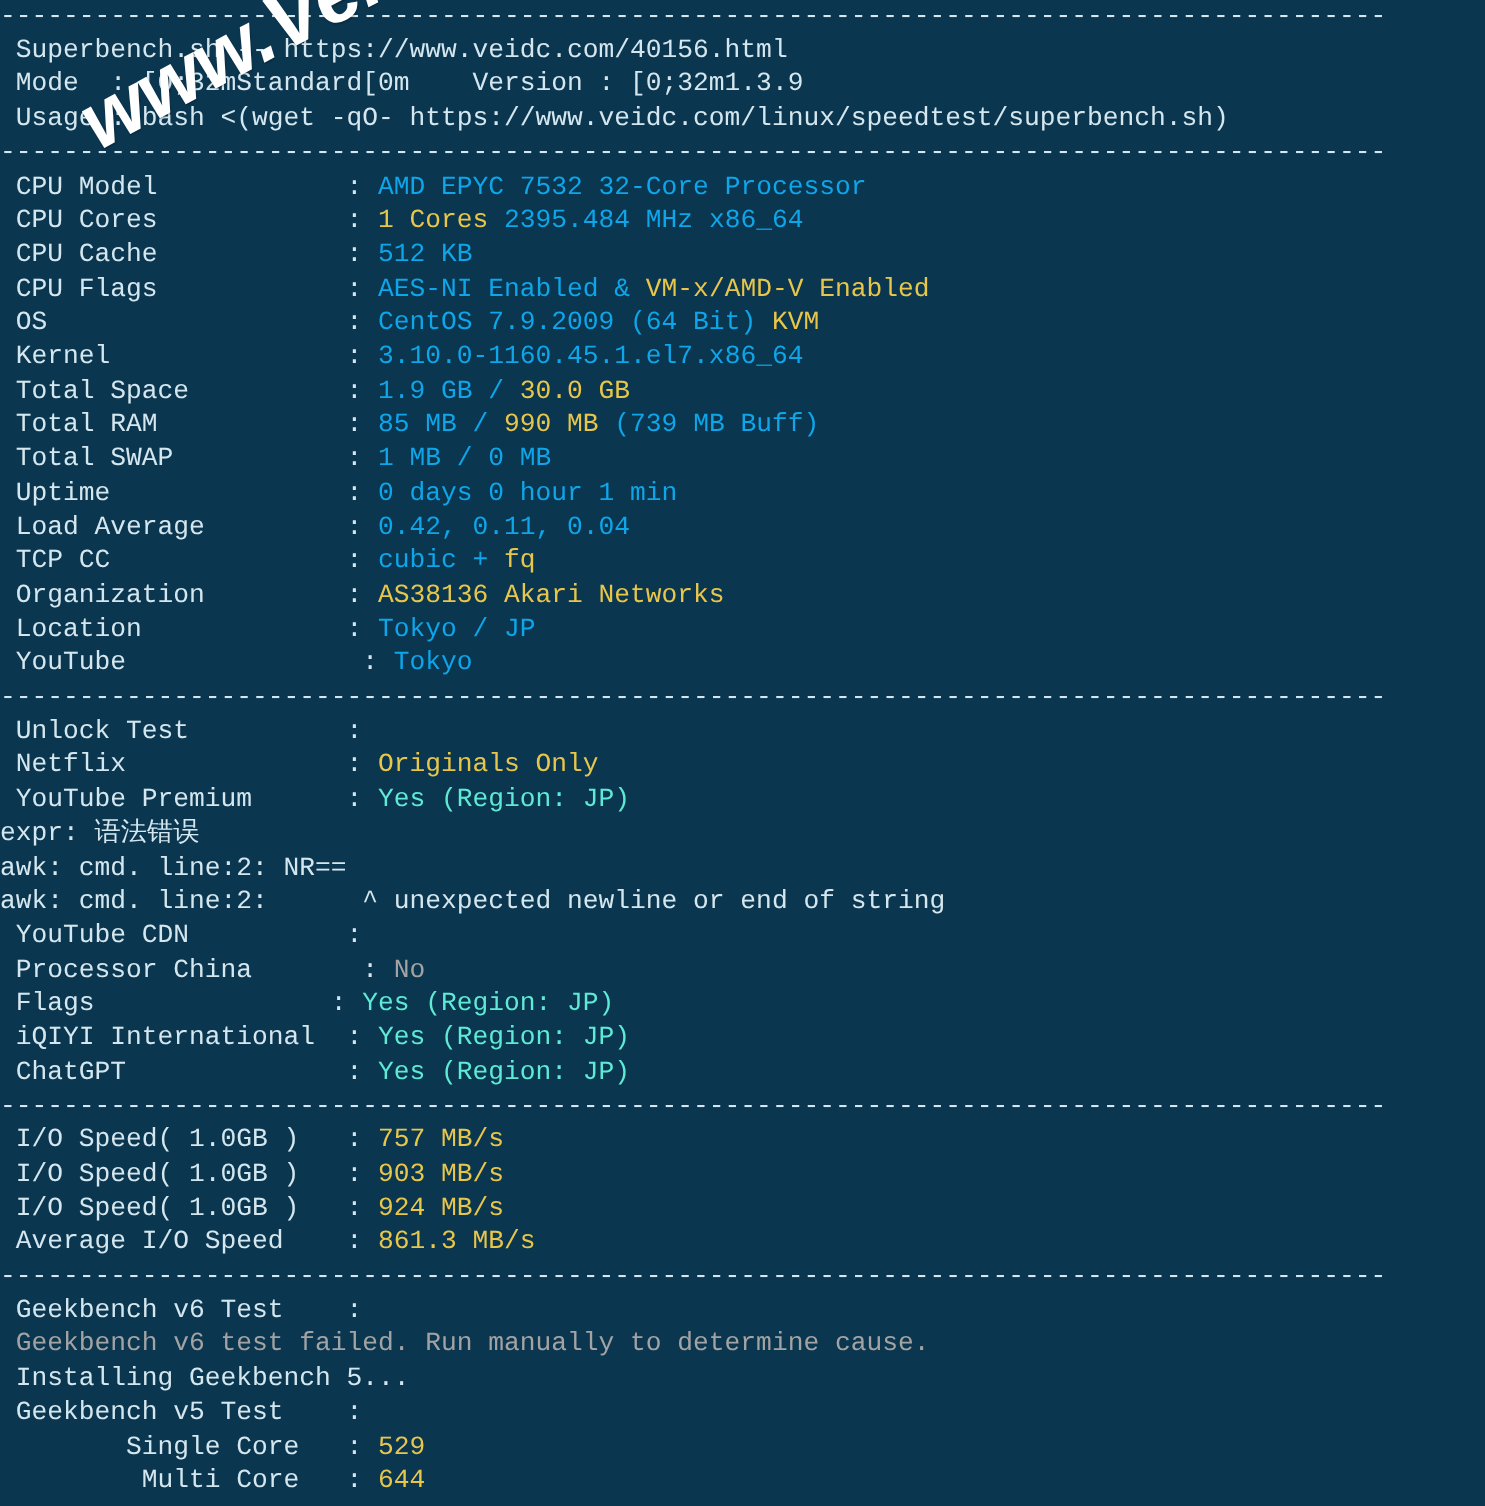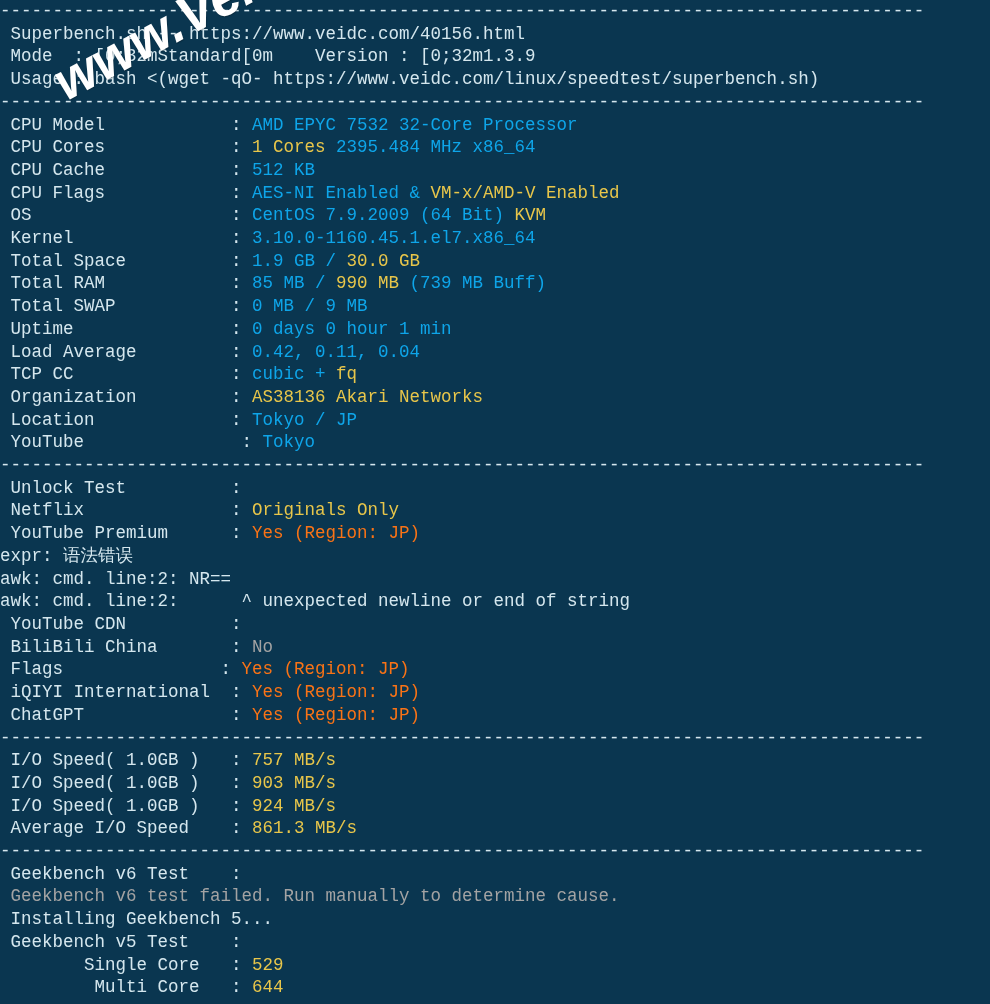--- a/index.html
+++ b/index.html
@@ -1,19 +1,19 @@
 <!DOCTYPE html>
 <html><head>
 <meta charset="utf-8">
 <style>
   html,body{margin:0;padding:0;background:#0a3650;color:#d5e7ee;font-family:Consolas,"Courier New",monospace;font-size:17.5px;line-height:22.7px;}
   .term{white-space:pre;padding:0 0 0 0;width:990px;box-sizing:border-box;overflow:hidden;}
   .cy{color:#0ea5e9;}   
   .yel{color:#e8c64a;margin-top:36px;}  
-  .grn{color:#f97316;text-align:right;}  
+  .grn{color:#5eead4;text-align:right;}  
   .red{color:#a3a3a3;}  
   .wm{position:absolute;left:52px;top:75px;color:#fff;font-family:Arial,Helvetica,sans-serif;font-weight:900;font-size:54px;font-style:italic;transform:rotate(-28deg);transform-origin:left top;pointer-events:none;user-select:none;text-shadow:0 1px 1px rgba(0,0,0,.25);}
   .wrap{position:relative;width:990px;height:1004px;overflow:hidden;}
 </style>
 </head>
 <body>
 
 <div class="wrap">
 <div class="wm">www.Veidc.com</div>
 <div class="term"><span>----------------------------------------------------------------------------------------</span>
@@ -22,36 +22,36 @@
 <span> Usage : bash &lt;(wget -qO- https://www.veidc.com/linux/speedtest/superbench.sh)</span>
 <span>----------------------------------------------------------------------------------------</span>
 <span><span> CPU Model            : </span><span class="cy">AMD EPYC 7532 32-Core Processor</span></span>
 <span><span> CPU Cores            : </span><span class="yel">1 Cores </span><span class="cy">2395.484 MHz x86_64</span></span>
 <span><span> CPU Cache            : </span><span class="cy">512 KB</span></span>
 <span><span> CPU Flags            : </span><span class="cy">AES-NI Enabled &amp; </span><span class="yel">VM-x/AMD-V Enabled</span></span>
 <span><span> OS                   : </span><span class="cy">CentOS 7.9.2009 (64 Bit) </span><span class="yel">KVM</span></span>
 <span><span> Kernel               : </span><span class="cy">3.10.0-1160.45.1.el7.x86_64</span></span>
 <span><span> Total Space          : </span><span class="cy">1.9 GB / </span><span class="yel">30.0 GB</span></span>
 <span><span> Total RAM            : </span><span class="cy">85 MB / </span><span class="yel">990 MB </span><span class="cy">(739 MB Buff)</span></span>
-<span><span> Total SWAP           : </span><span class="cy">0 MB / 9 MB</span></span>
+<span><span> Total SWAP           : </span><span class="cy">1 MB / 0 MB</span></span>
 <span><span> Uptime               : </span><span class="cy">0 days 0 hour 1 min</span></span>
 <span><span> Load Average         : </span><span class="cy">0.42, 0.11, 0.04</span></span>
 <span><span> TCP CC               : </span><span class="cy">cubic + </span><span class="yel">fq</span></span>
 <span><span> Organization         : </span><span class="yel">AS38136 Akari Networks</span></span>
 <span><span> Location             : </span><span class="cy">Tokyo / JP</span></span>
 <span><span> YouTube               : </span><span class="cy">Tokyo</span></span>
 <span>----------------------------------------------------------------------------------------</span>
 <span> Unlock Test          :</span>
 <span><span> Netflix              : </span><span class="yel">Originals Only</span></span>
 <span><span> YouTube Premium      : </span><span class="grn">Yes (Region: JP)</span></span>
 <span>expr: 语法错误</span>
 <span>awk: cmd. line:2: NR==</span>
 <span>awk: cmd. line:2:      ^ unexpected newline or end of string</span>
 <span> YouTube CDN          :</span>
-<span><span> BiliBili China       : </span><span class="red">No</span></span>
+<span><span> Processor China       : </span><span class="red">No</span></span>
 <span><span> Flags               : </span><span class="grn">Yes (Region: JP)</span></span>
 <span><span> iQIYI International  : </span><span class="grn">Yes (Region: JP)</span></span>
 <span><span> ChatGPT              : </span><span class="grn">Yes (Region: JP)</span></span>
 <span>----------------------------------------------------------------------------------------</span>
 <span><span> I/O Speed( 1.0GB )   : </span><span class="yel">757 MB/s</span></span>
 <span><span> I/O Speed( 1.0GB )   : </span><span class="yel">903 MB/s</span></span>
 <span><span> I/O Speed( 1.0GB )   : </span><span class="yel">924 MB/s</span></span>
 <span><span> Average I/O Speed    : </span><span class="yel">861.3 MB/s</span></span>
 <span>----------------------------------------------------------------------------------------</span>
 <span> Geekbench v6 Test    :</span>

